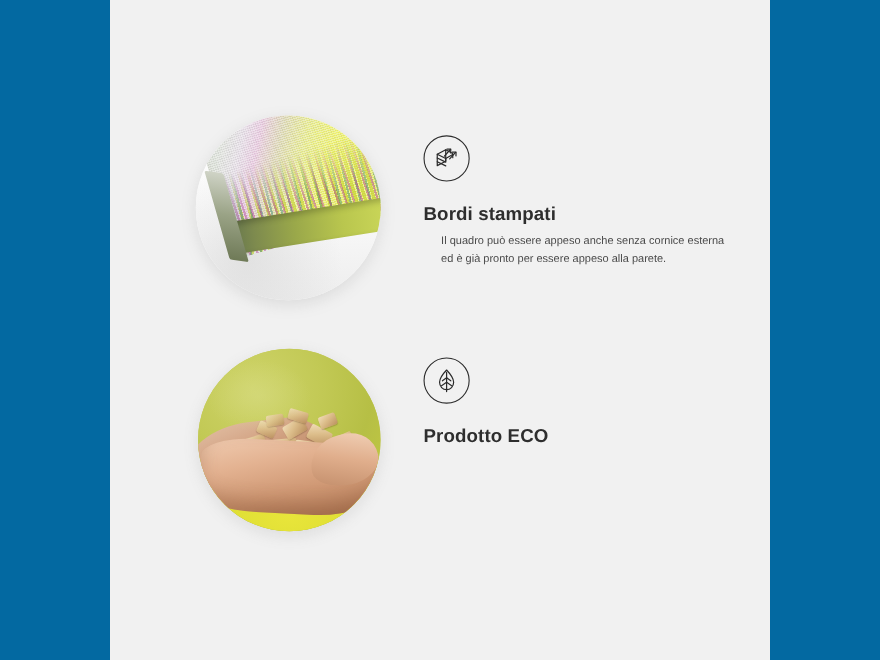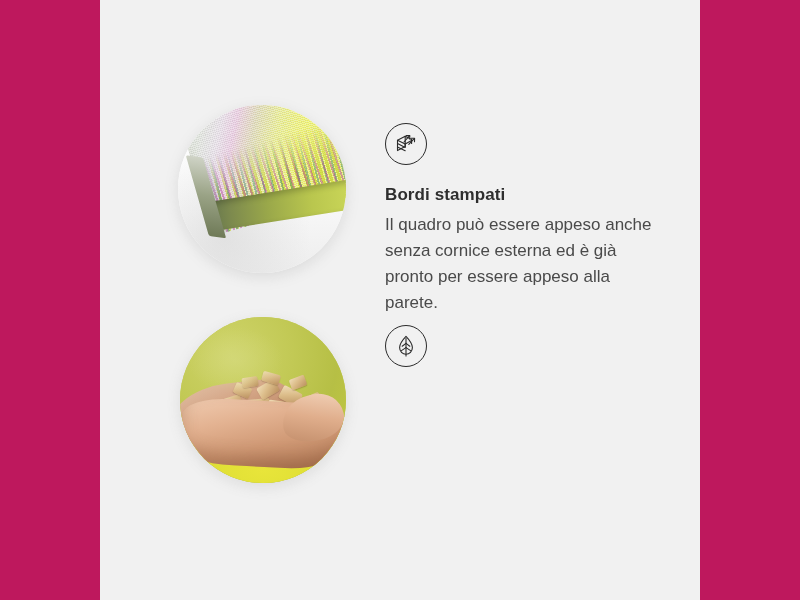--- a/index.html
+++ b/index.html
@@ -12,21 +12,21 @@
     height: 600px;
     background: #ffffff;
     font-family: "Liberation Sans", sans-serif;
     overflow: hidden;
   }
 
   .page {
     position: relative;
     width: 800px;
     height: 600px;
-    background: #be185d;
+    background: #0369a1;
   }
 
   
   .content-panel {
     position: absolute;
     left: 100px;
     top: 0;
     width: 600px;
     height: 600px;
     background: #f1f1f1;
@@ -256,22 +256,22 @@
 
   .feature-title {
     margin: 20px 0 0 0;
     font-size: 17px;
     font-weight: bold;
     color: #2e2e2e;
     letter-spacing: 0.1px;
     line-height: 1.2;
   }
   .feature-desc {
-    margin: 7px 0 0 0;
-    font-size: 17px;
+    margin: 7px 0 0 16px;
+    font-size: 10px;
     line-height: 1.52;
     color: #4a4a4a;
     max-width: 272px;
   }
 </style>
 </head>
 <body>
 
 <div class="page">
 
@@ -347,18 +347,19 @@
             <g fill="none" stroke="#2b2b2b" stroke-width="1.1" stroke-linejoin="round" stroke-linecap="round">
               <path d="M13 3.4 C17.4 8.0 19.4 11.4 19.4 14.6 C19.4 18.4 16.5 21.2 13 21.2 C9.5 21.2 6.6 18.4 6.6 14.6 C6.6 11.4 8.6 8.0 13 3.4 Z"></path>
               <path d="M13 5.6 L13 23.0"></path>
               <path d="M13 10.4 L9.2 13.2"></path>
               <path d="M13 10.4 L16.8 13.2"></path>
               <path d="M13 14.6 L8.4 17.6"></path>
               <path d="M13 14.6 L17.6 17.6"></path>
             </g>
           </svg>
         </div>
+        <h2 class="feature-title">Prodotto ECO</h2>
       </div>
 
     </div>
 
   </div>
 </div>
 
 </body></html>

